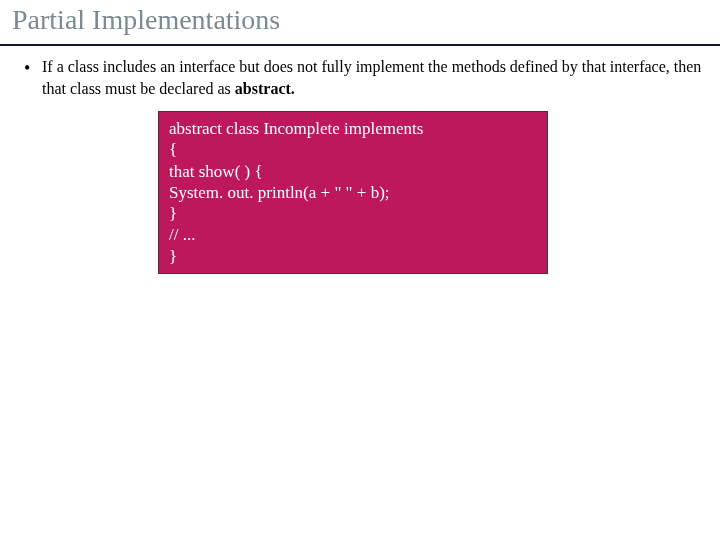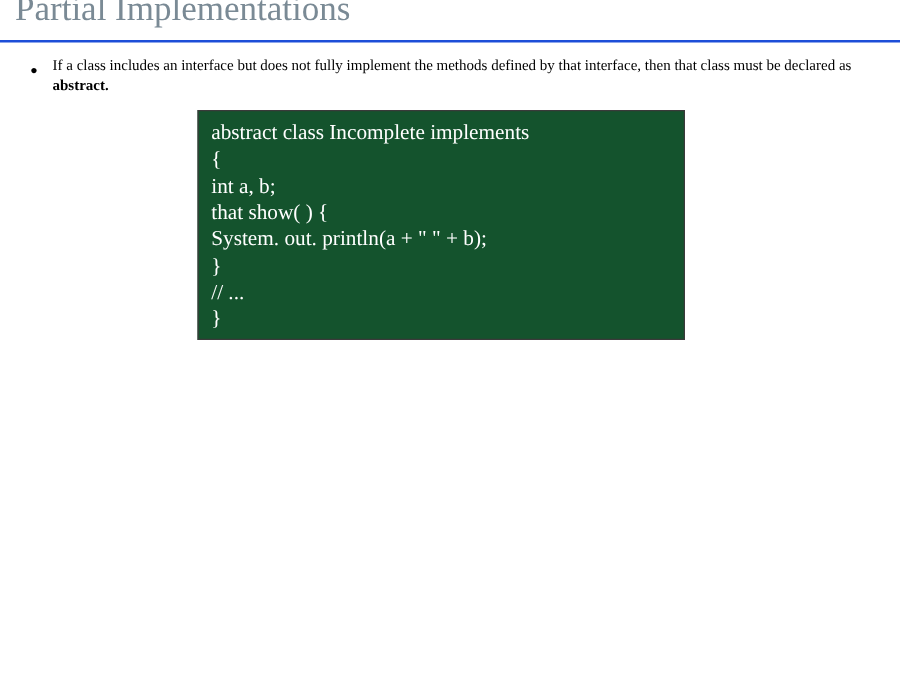--- a/index.html
+++ b/index.html
@@ -13,22 +13,22 @@
     overflow: hidden;
   }
   .slide {
     width: 720px;
     height: 540px;
     position: relative;
     box-sizing: border-box;
   }
   .title-bar {
     position: relative;
-    padding: 0 12px 4px 12px;
-    border-bottom: 2px solid #1d4ed8;
+    padding: 12px 12px 4px 12px;
+    border-bottom: 2px solid #0f172a;
   }
   .title {
     font-size: 28px;
     font-weight: 400;
     color: #7a8a95;
     margin: 0;
     line-height: 1.0;
     position: relative;
     top: -6px;
   }
@@ -37,34 +37,34 @@
   }
   ul {
     list-style: none;
     padding: 0;
     margin: 0;
   }
   li.bullet {
     position: relative;
     padding-left: 24px;
     margin-bottom: 12px;
-    font-size: 12px;
+    font-size: 16px;
     line-height: 1.35;
     color: #000;
   }
   li.bullet::before {
     content: "•";
     position: absolute;
     left: 6px;
     top: 0;
     font-size: 18px;
     color: #000;
   }
   .codebox {
-    background: #14532d;
+    background: #be185d;
     color: #ffffff;
     border: 1px solid #3a3a3a;
     margin: 6px 0 14px 140px;
     padding: 6px 10px;
     width: 390px;
     font-family: Georgia, 'Times New Roman', serif;
     font-size: 17px;
     line-height: 1.25;
     box-sizing: border-box;
   }
@@ -83,21 +83,20 @@
   <div class="content">
     <ul>
       <li class="bullet">
         <span>If a class includes an interface but does not fully implement the methods defined by that interface, then that class must be declared as </span><b>abstract.</b>
       </li>
     </ul>
 
     <div class="codebox">
       <div class="codeline">abstract class Incomplete implements</div>
       <div class="codeline">{</div>
-      <div class="codeline">int a, b;</div>
       <div class="codeline">that show( ) {</div>
       <div class="codeline">System. out. println(a + " " + b);</div>
       <div class="codeline">}</div>
       <div class="codeline">// ...</div>
       <div class="codeline">}</div>
     </div>
 
   </div>
 
 </div>

